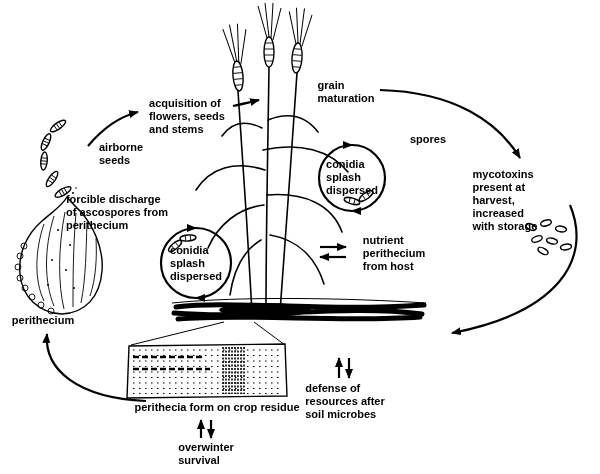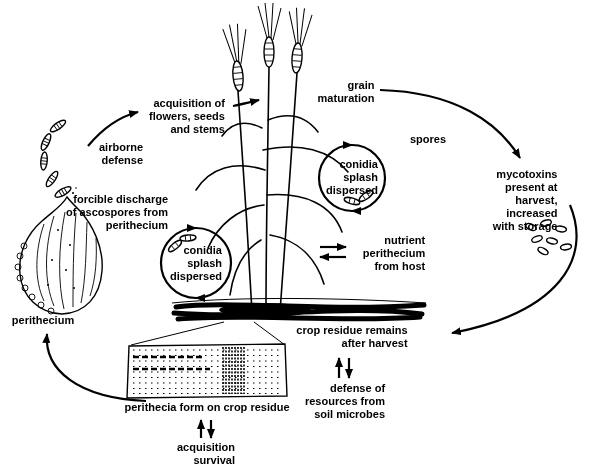--- a/index.html
+++ b/index.html
@@ -1,19 +1,19 @@
 <!DOCTYPE html>
 <html><head>
 <meta charset="utf-8">
 <style>
   html,body{margin:0;padding:0;background:#fff;}
   #canvas{position:relative;width:600px;height:474px;background:#fff;overflow:hidden;
           font-family:"Liberation Sans",sans-serif;}
   #art{position:absolute;left:0;top:0;}
-  .lbl{position:absolute;transform:translateX(-50%);text-align:right;
+  .lbl{position:absolute;transform:translateX(-50%);text-align:left;
        font:bold 11px/1.18 "Liberation Sans",sans-serif;color:#000;
        white-space:pre-line;pointer-events:none;}
   .nowrap{white-space:nowrap;}
   .k{stroke:#000;fill:none;stroke-width:1.6;stroke-linecap:round;}
   .kt{stroke:#000;fill:none;stroke-width:1;}
   .kh{stroke:#000;fill:none;stroke-width:.9;}
   .kk{stroke:#000;fill:none;stroke-width:2.2;}
   .soil{stroke:#000;fill:none;stroke-width:5;stroke-linecap:round;}
   .fw{fill:#fff;stroke:#000;stroke-width:1.4;}
   .fb{fill:#000;stroke:none;}
@@ -247,42 +247,40 @@
     <g>
       <line class="kk" x1="201" y1="438" x2="201" y2="420" marker-end="url(#ah)"></line>
       <line class="kk" x1="211" y1="420" x2="211" y2="438" marker-end="url(#ah)"></line>
     </g>
   </svg>
 
   <div class="lbl" style="left:187px;top:97px">acquisition of
 flowers, seeds
 and stems</div>
   <div class="lbl" style="left:121px;top:141px">airborne
-defense</div>
+seeds</div>
   <div class="lbl" style="left:117px;top:193px">forcible discharge
 of ascospores from
 perithecium</div>
   <div class="lbl nowrap" style="left:43px;top:314px">perithecium</div>
   <div class="lbl" style="left:346px;top:79px">grain
 maturation</div>
   <div class="lbl nowrap" style="left:428px;top:133px">spores</div>
   <div class="lbl" style="left:352px;top:158px">conidia
 splash
 dispersed</div>
   <div class="lbl" style="left:196px;top:244px">conidia
 splash
 dispersed</div>
   <div class="lbl" style="left:394px;top:234px">nutrient
 perithecium
 from host</div>
   <div class="lbl" style="left:515px;top:168px">mycotoxins present at
 harvest, increased
 with storage</div>
-  <div class="lbl" style="left:352px;top:324px">crop residue remains
-after harvest</div>
   <div class="lbl" style="left:345px;top:382px">defense of
-resources from
+resources after
 soil microbes</div>
-  <div class="lbl nowrap" style="left:207px;top:401px">perithecia form on crop residue</div>
-  <div class="lbl" style="left:206px;top:441px">acquisition
+  <div class="lbl nowrap" style="left:217px;top:401px">perithecia form on crop residue</div>
+  <div class="lbl" style="left:206px;top:441px">overwinter
 survival</div>
 
 </div>
 
 </body></html>

